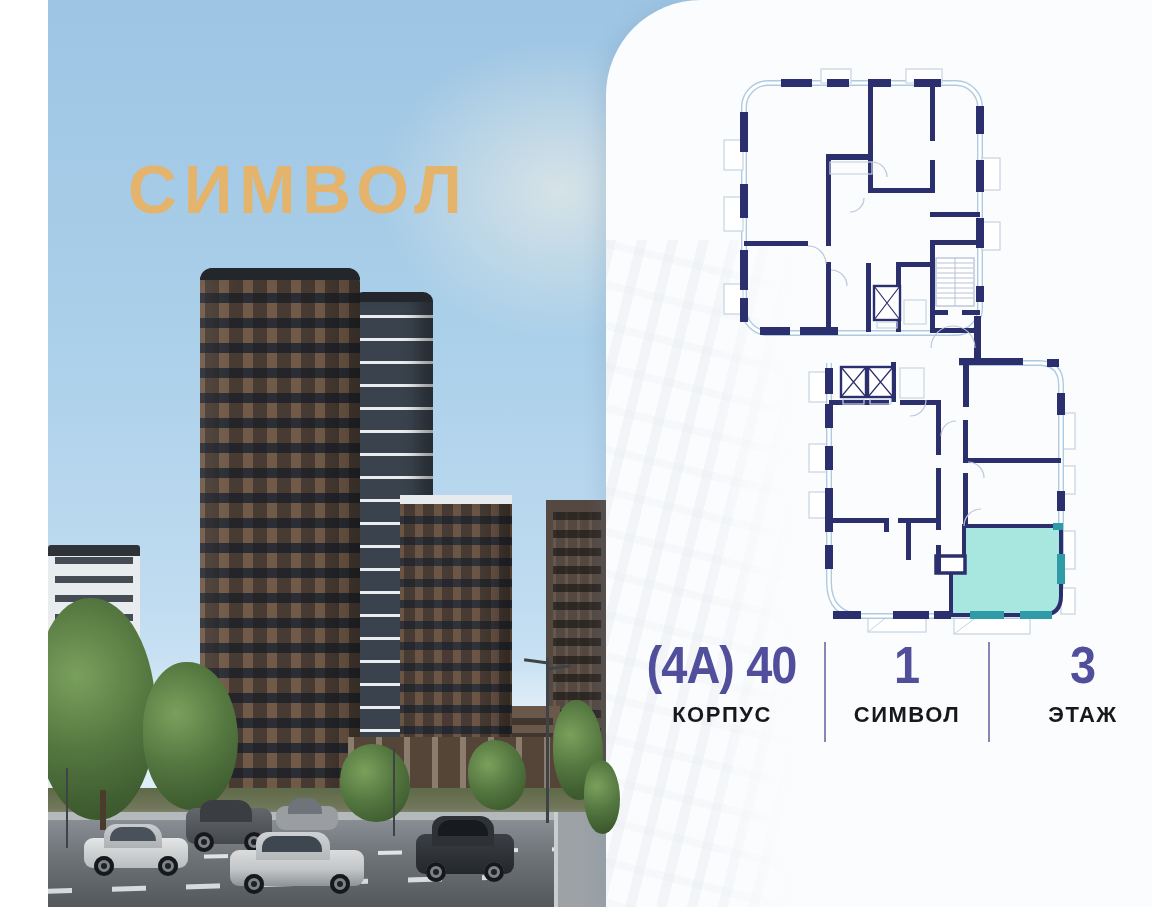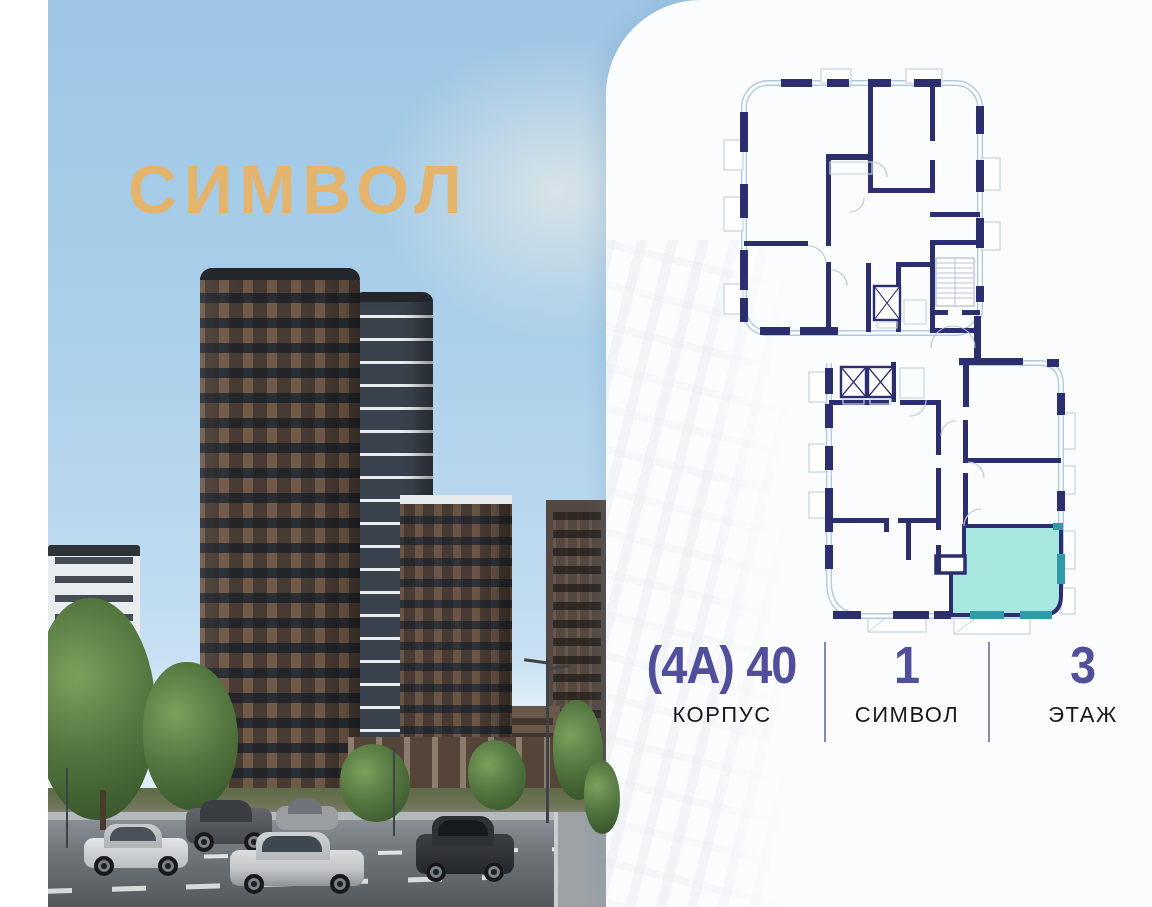--- a/index.html
+++ b/index.html
@@ -90,21 +90,21 @@
            -webkit-mask-image:linear-gradient(90deg,#000 55%,transparent 100%);
            mask-image:linear-gradient(90deg,#000 55%,transparent 100%); }
 
   .plan-wrap { position:absolute; left:655px; top:55px; width:500px; height:585px; }
 
   .info { position:absolute; left:572px; top:638px; width:560px; display:flex; align-items:flex-start; }
   .info-col { display:flex; flex-direction:column; align-items:center; }
   .col-a { width:204px; } .col-b { width:162px; } .col-c { width:186px; }
   .info-value { font-size:51px; font-weight:700; letter-spacing:-1px; line-height:1.1;
                 color:var(--info-value,#514E9C); transform:scaleX(.92); white-space:nowrap; }
-  .info-label { margin-top:8px; font-size:22px; font-weight:400; letter-spacing:1.5px; color:#17181C; }
+  .info-label { margin-top:8px; font-size:22px; font-weight:700; letter-spacing:1.5px; color:#17181C; }
   .info-divider { width:2px; height:100px; background:var(--divider,#8886B6); margin-top:4px; }
 
   svg .wallf { fill:var(--wall,#2C2F6E); }
   svg .walls { stroke:var(--wall,#2C2F6E); }
 </style>
 </head>
 <body>
 
 <div class="stage">
 

